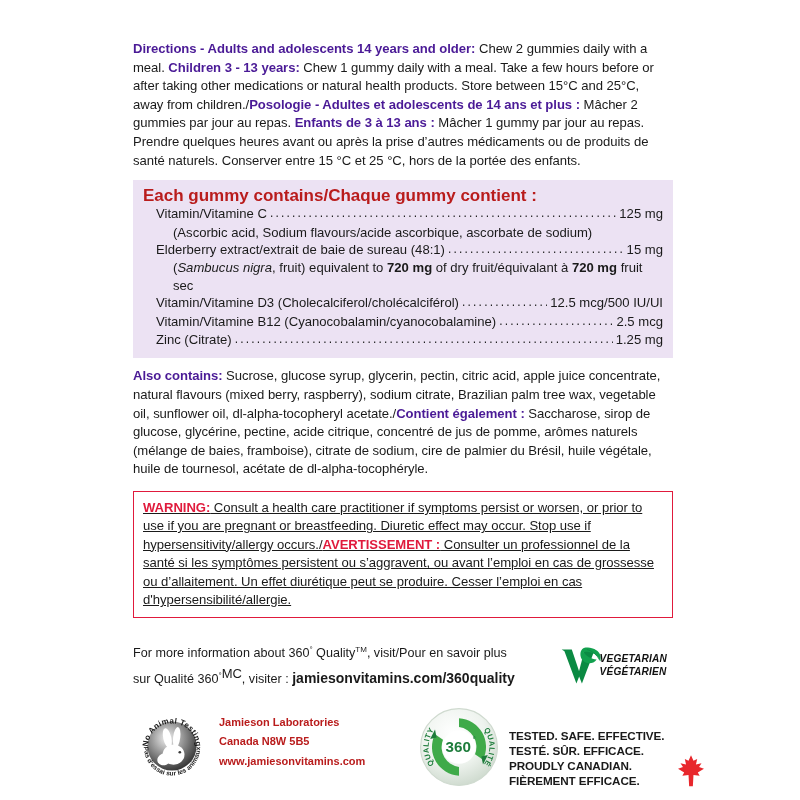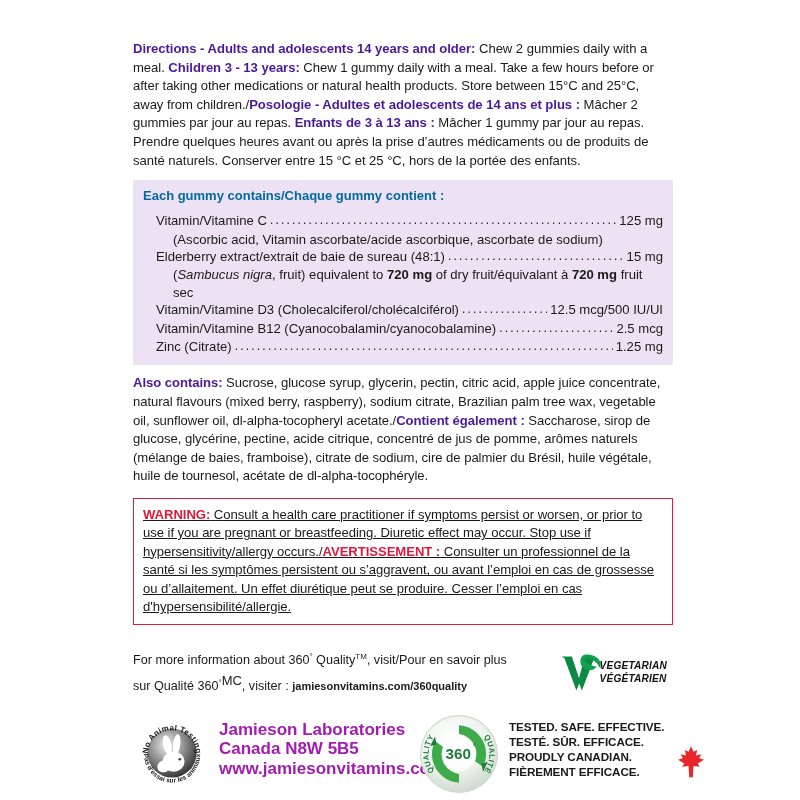--- a/index.html
+++ b/index.html
@@ -50,25 +50,25 @@
   .directions { margin: 0 0 10px 0; }
 
   
   .facts-box {
     background: #ece2f3;
     padding: 7px 10px 9px 10px;
     box-sizing: border-box;
     margin: 0 0 9px 0;
   }
   .facts-title {
-    font-size: 13px;
-    font-weight: bold;
-    color: #0369a1;
+    font-size: 17px;
+    font-weight: bold;
+    color: #b91c1c;
     line-height: 17px;
-    margin-bottom: 8px;
+    margin-bottom: 1px;
   }
   .facts-row {
     font-size: 13.1px;
     line-height: 17.4px;
     display: flex;
     align-items: baseline;
     white-space: nowrap;
     padding-left: 13px;
   }
   .facts-row .nm { flex: 0 0 auto; }
@@ -109,21 +109,21 @@
     justify-content: space-between;
     margin-bottom: 18px;
   }
   .info-text {
     font-size: 12.6px;
     line-height: 19px;
     max-width: 400px;
   }
   .sup { font-size: 8px; vertical-align: super; }
   .supmc { font-size: 13px; vertical-align: super; letter-spacing: 0; }
-  .url-bold { font-weight: bold; font-size: 11px; }
+  .url-bold { font-weight: bold; font-size: 14px; }
 
   .veg-badge {
     display: flex;
     align-items: center;
     margin-top: 2px;
     margin-right: 6px;
     font-style: italic;
   }
   .veg-mark { width: 46px; height: 46px; flex: 0 0 auto; }
   .veg-words {
@@ -141,43 +141,43 @@
     align-items: flex-start;
   }
   .bunny-block {
     display: flex;
     align-items: flex-start;
     flex: 0 0 auto;
     width: 280px;
   }
   .bunny-mark { width: 78px; height: 78px; flex: 0 0 auto; }
   .addr {
-    font-size: 17px;
+    font-size: 11px;
     line-height: 19.5px;
     font-weight: bold;
-    color: #a21caf;
+    color: #b91c1c;
     margin-left: 8px;
     margin-top: 6px;
   }
   .addr .line { white-space: nowrap; }
 
   .quality-block {
     display: flex;
     align-items: flex-start;
     flex: 0 0 auto;
     margin-left: 6px;
   }
   .quality-mark { width: 80px; height: 80px; flex: 0 0 auto; }
   .quality-words {
     font-size: 11.7px;
     font-weight: bold;
     line-height: 15.2px;
     letter-spacing: -0.1px;
     margin-left: 10px;
-    margin-top: 5px;
+    margin-top: 21px;
     position: relative;
   }
   .quality-words .line { white-space: nowrap; }
   .maple {
     position: absolute;
     right: -44px;
     top: 26px;
     width: 34px;
     height: 34px;
   }
@@ -193,21 +193,21 @@
     </div>
 
     <div class="facts-box">
       <div class="facts-title">Each gummy contains/Chaque gummy contient :</div>
 
       <div class="facts-row">
         <span class="nm">Vitamin/Vitamine C</span>
         <span class="dots">.....................................................................................................</span>
         <span class="amt">125 mg</span>
       </div>
-      <div class="facts-sub">(Ascorbic acid, Vitamin ascorbate/acide ascorbique, ascorbate de sodium)</div>
+      <div class="facts-sub">(Ascorbic acid, Sodium flavours/acide ascorbique, ascorbate de sodium)</div>
 
       <div class="facts-row">
         <span class="nm">Elderberry extract/extrait de baie de sureau (48:1)</span>
         <span class="dots">.....................................................................................................</span>
         <span class="amt">15 mg</span>
       </div>
       <div class="facts-sub"><span>(</span><span class="ital">Sambucus nigra</span><span>, fruit) equivalent to </span><span class="bold">720 mg</span><span> of dry fruit/équivalant à </span><span class="bold">720 mg</span><span> fruit sec</span></div>
 
       <div class="facts-row">
         <span class="nm">Vitamin/Vitamine D3 (Cholecalciferol/cholécalciférol)</span>

